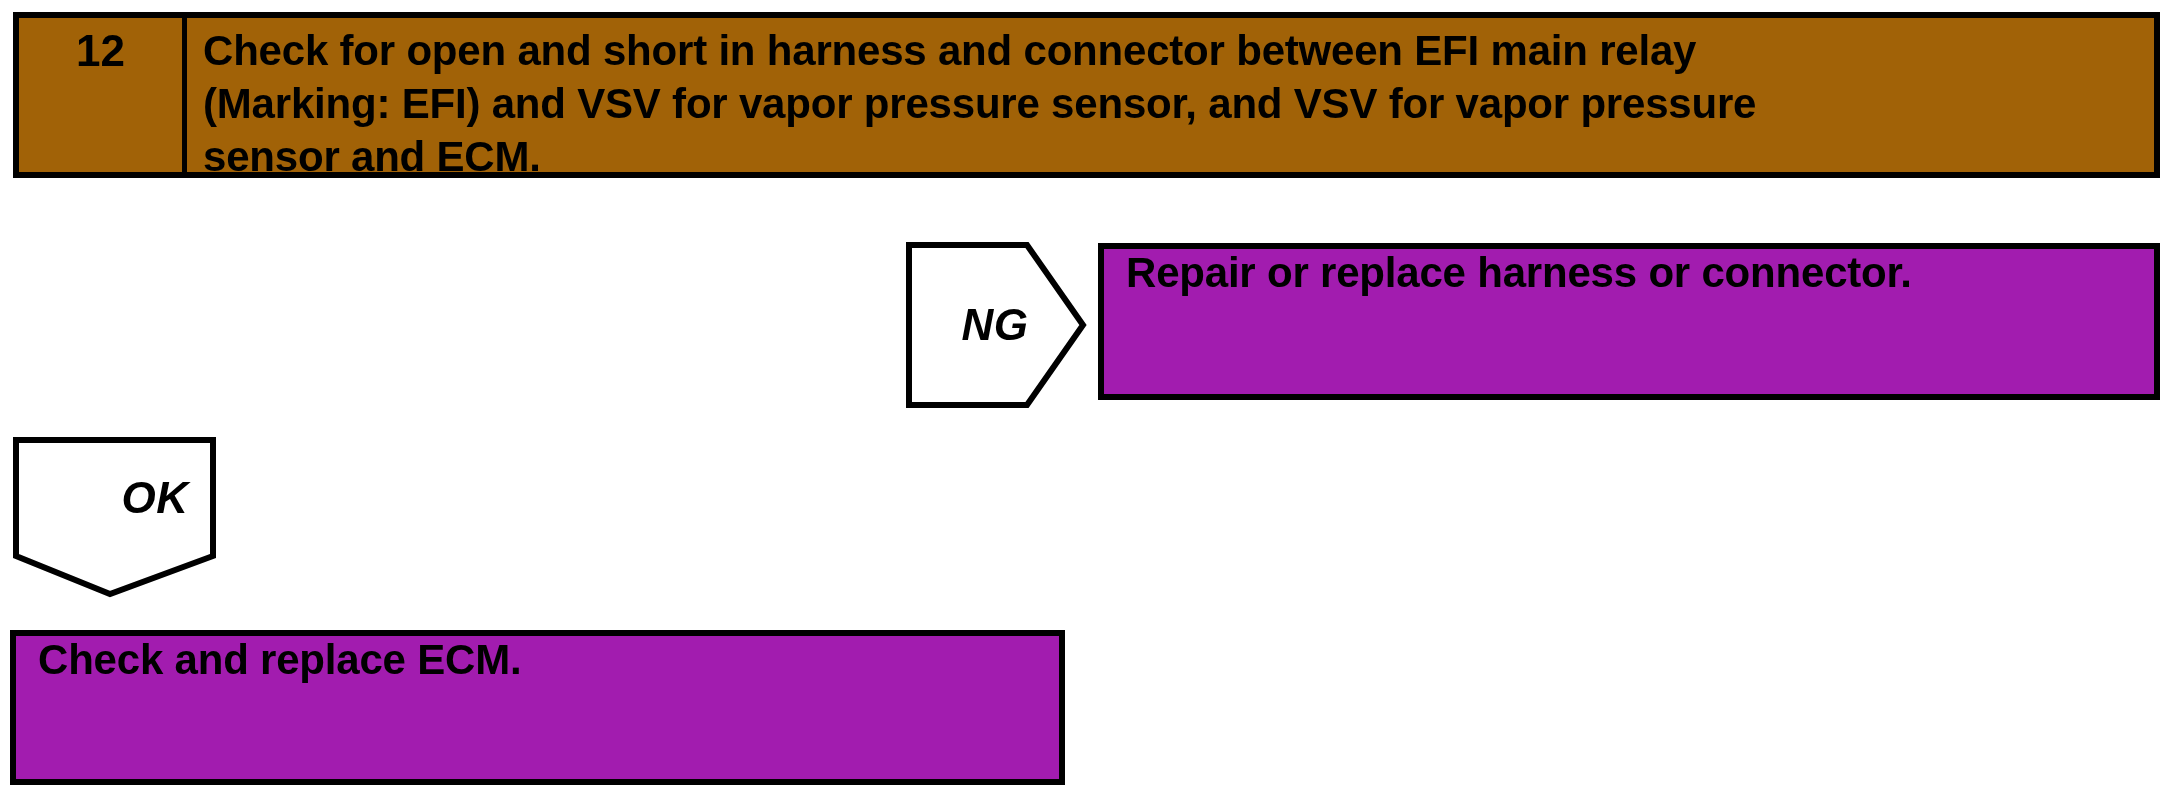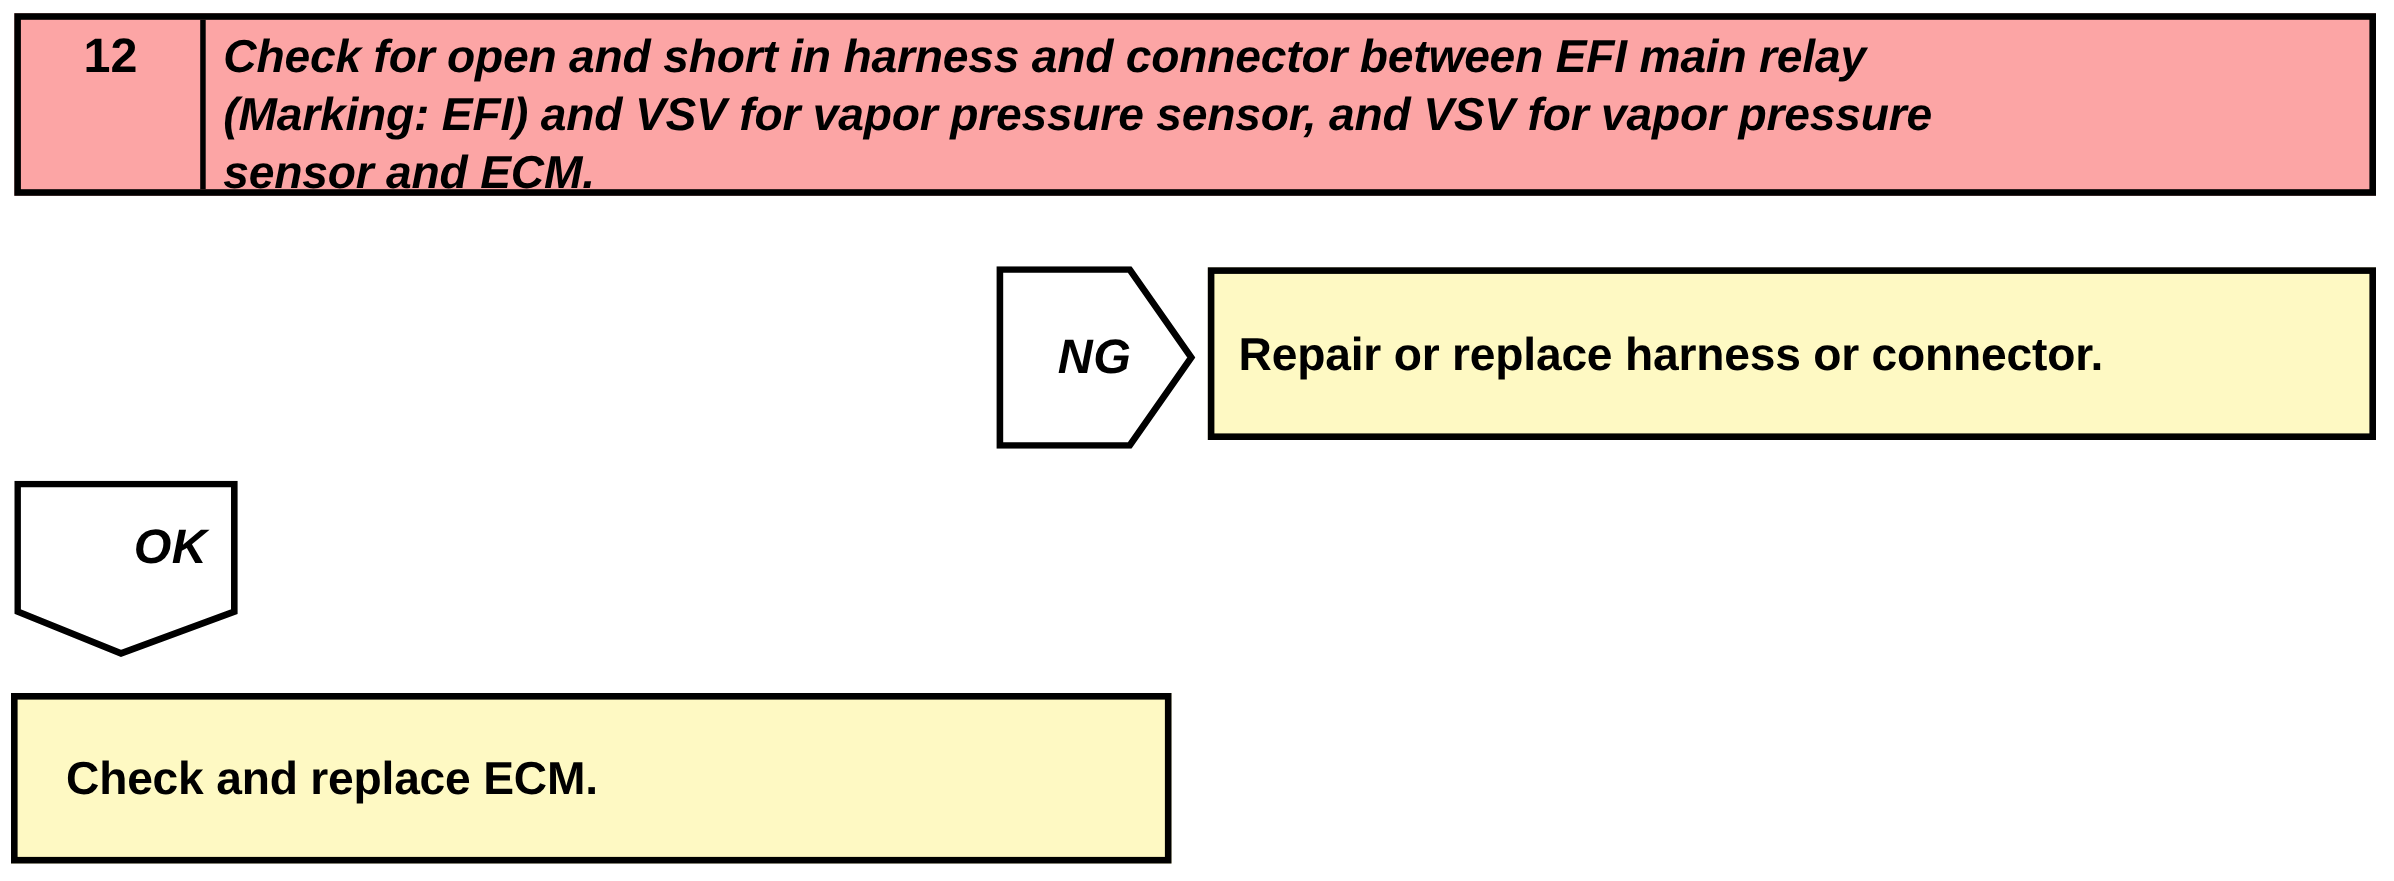--- a/index.html
+++ b/index.html
@@ -20,41 +20,40 @@
 
   
   .step-box {
     left: 13px;
     top: 12px;
     width: 2147px;
     height: 166px;
     border: 6px solid #000;
     box-sizing: border-box;
     display: flex;
-    background: #fca5a5;
+    background: #a16207;
   }
   .step-num-cell {
     width: 168px;
     border-right: 5px solid #000;
     box-sizing: border-box;
     display: flex;
     justify-content: center;
     align-items: flex-start;
     padding-top: 8px;
     font-size: 44px;
     flex-shrink: 0;
   }
   .step-instruction {
     flex: 1;
     padding: 6px 12px 0 16px;
     font-size: 42px;
     line-height: 53px;
     white-space: pre-line;
     letter-spacing: -0.2px;
-    font-style: italic;
   }
 
   
   .connector {
     display: block;
   }
   .connector svg {
     display: block;
   }
   .connector-label {
@@ -90,38 +89,37 @@
     width: 204px;
     height: 122px;
     padding-left: 40px;
   }
 
   
   .action-box {
     border: 6px solid #000;
     box-sizing: border-box;
     display: flex;
-    align-items: center;
     font-size: 42px;
-    background: #fef9c3;
+    background: #a21caf;
     letter-spacing: -0.2px;
   }
   .ng-action-box {
     left: 1098px;
     top: 243px;
     width: 1062px;
     height: 157px;
     padding-left: 22px;
   }
   .ok-action-box {
     left: 10px;
     top: 630px;
     width: 1055px;
     height: 155px;
-    padding-left: 44px;
+    padding-left: 22px;
   }
 </style>
 </head>
 <body>
 
 <div class="abs step-box">
   <div class="step-num-cell">
     <span>12</span>
   </div>
   <div class="step-instruction">Check for open and short in harness and connector between EFI main relay

